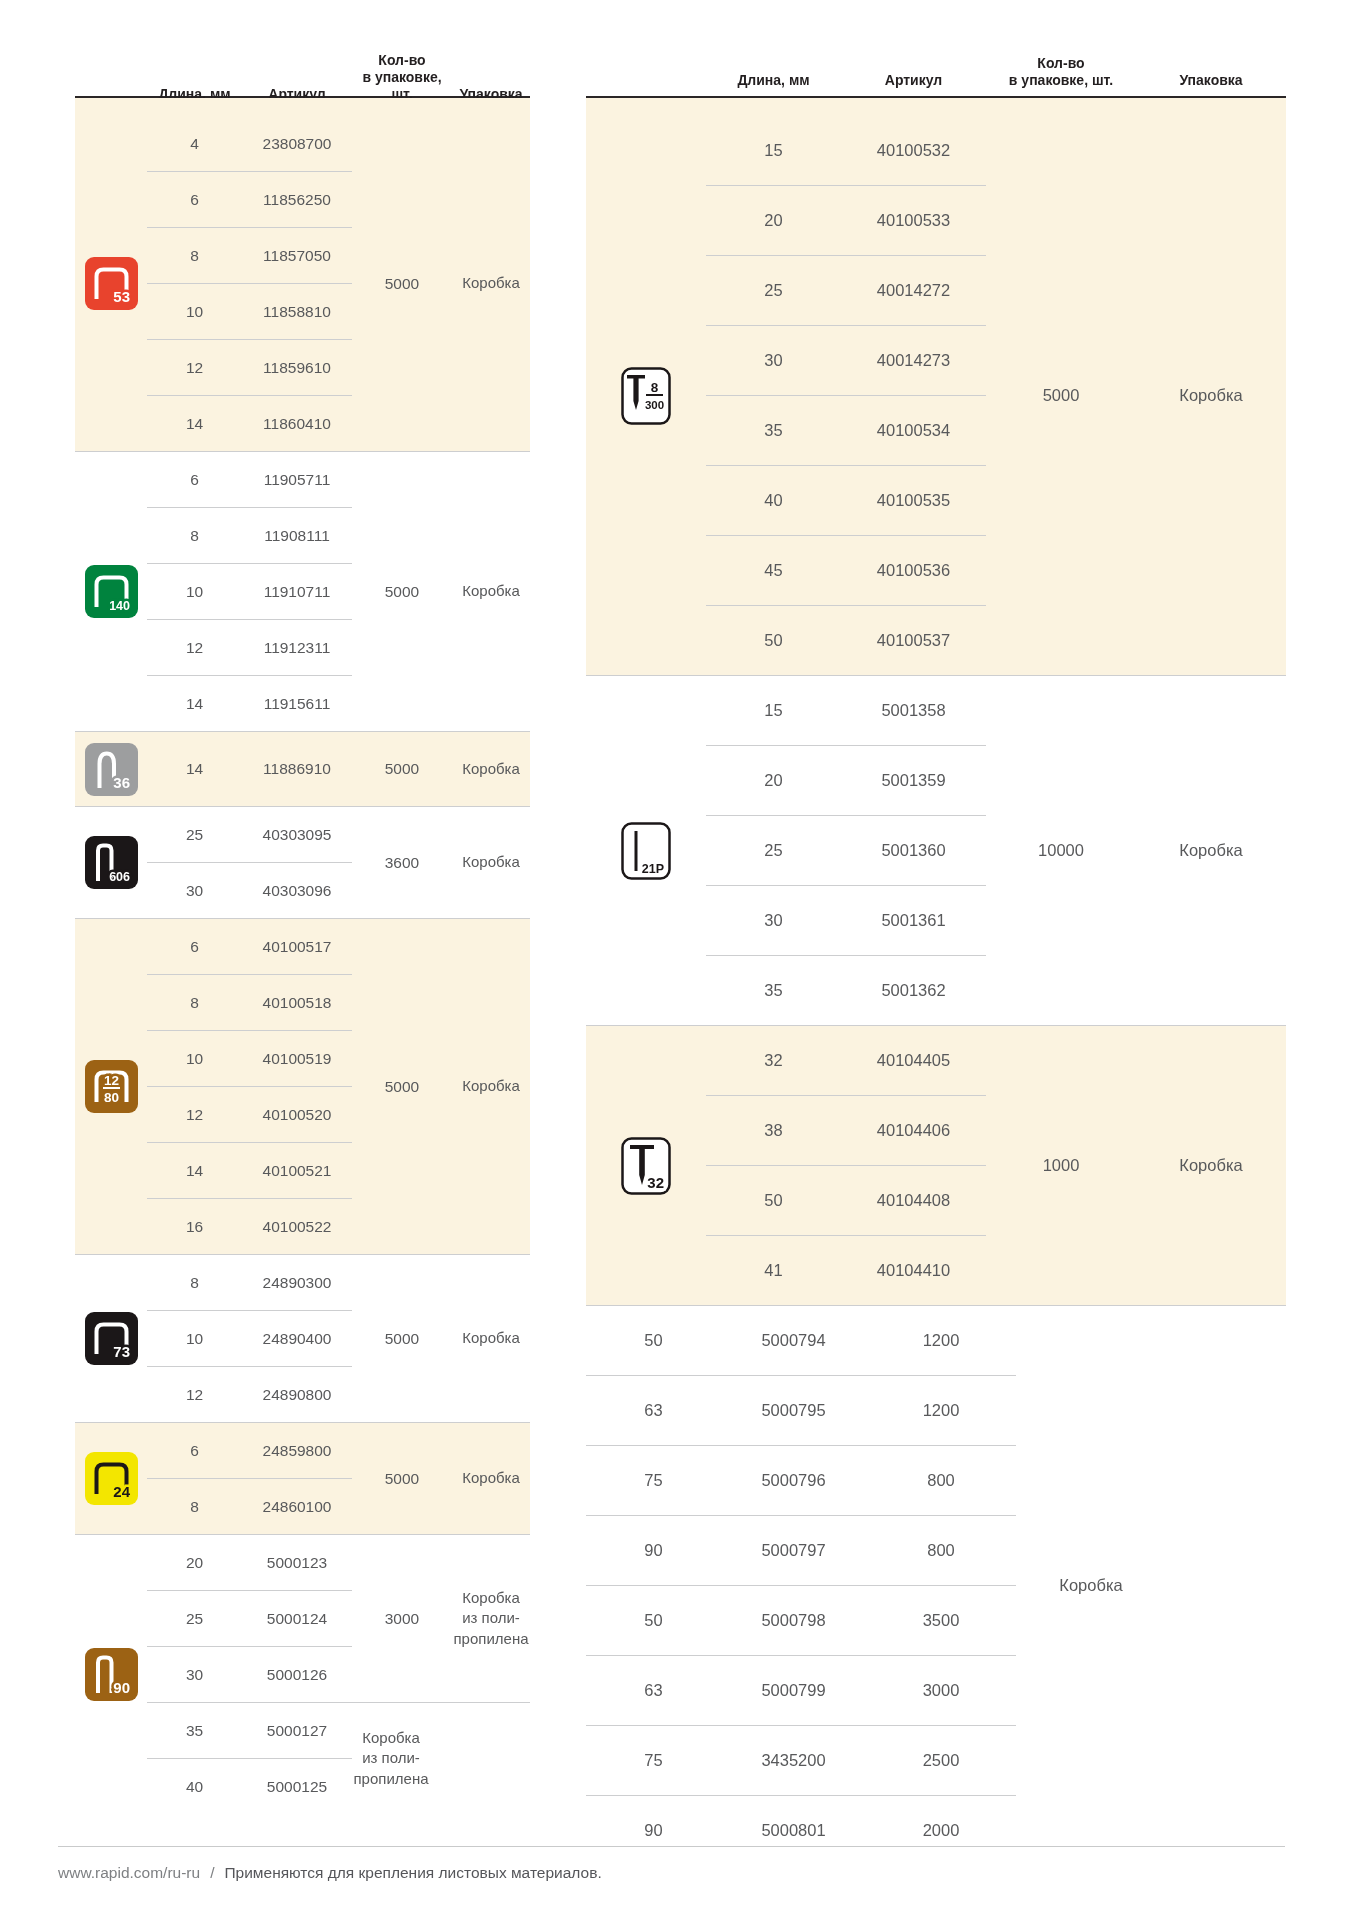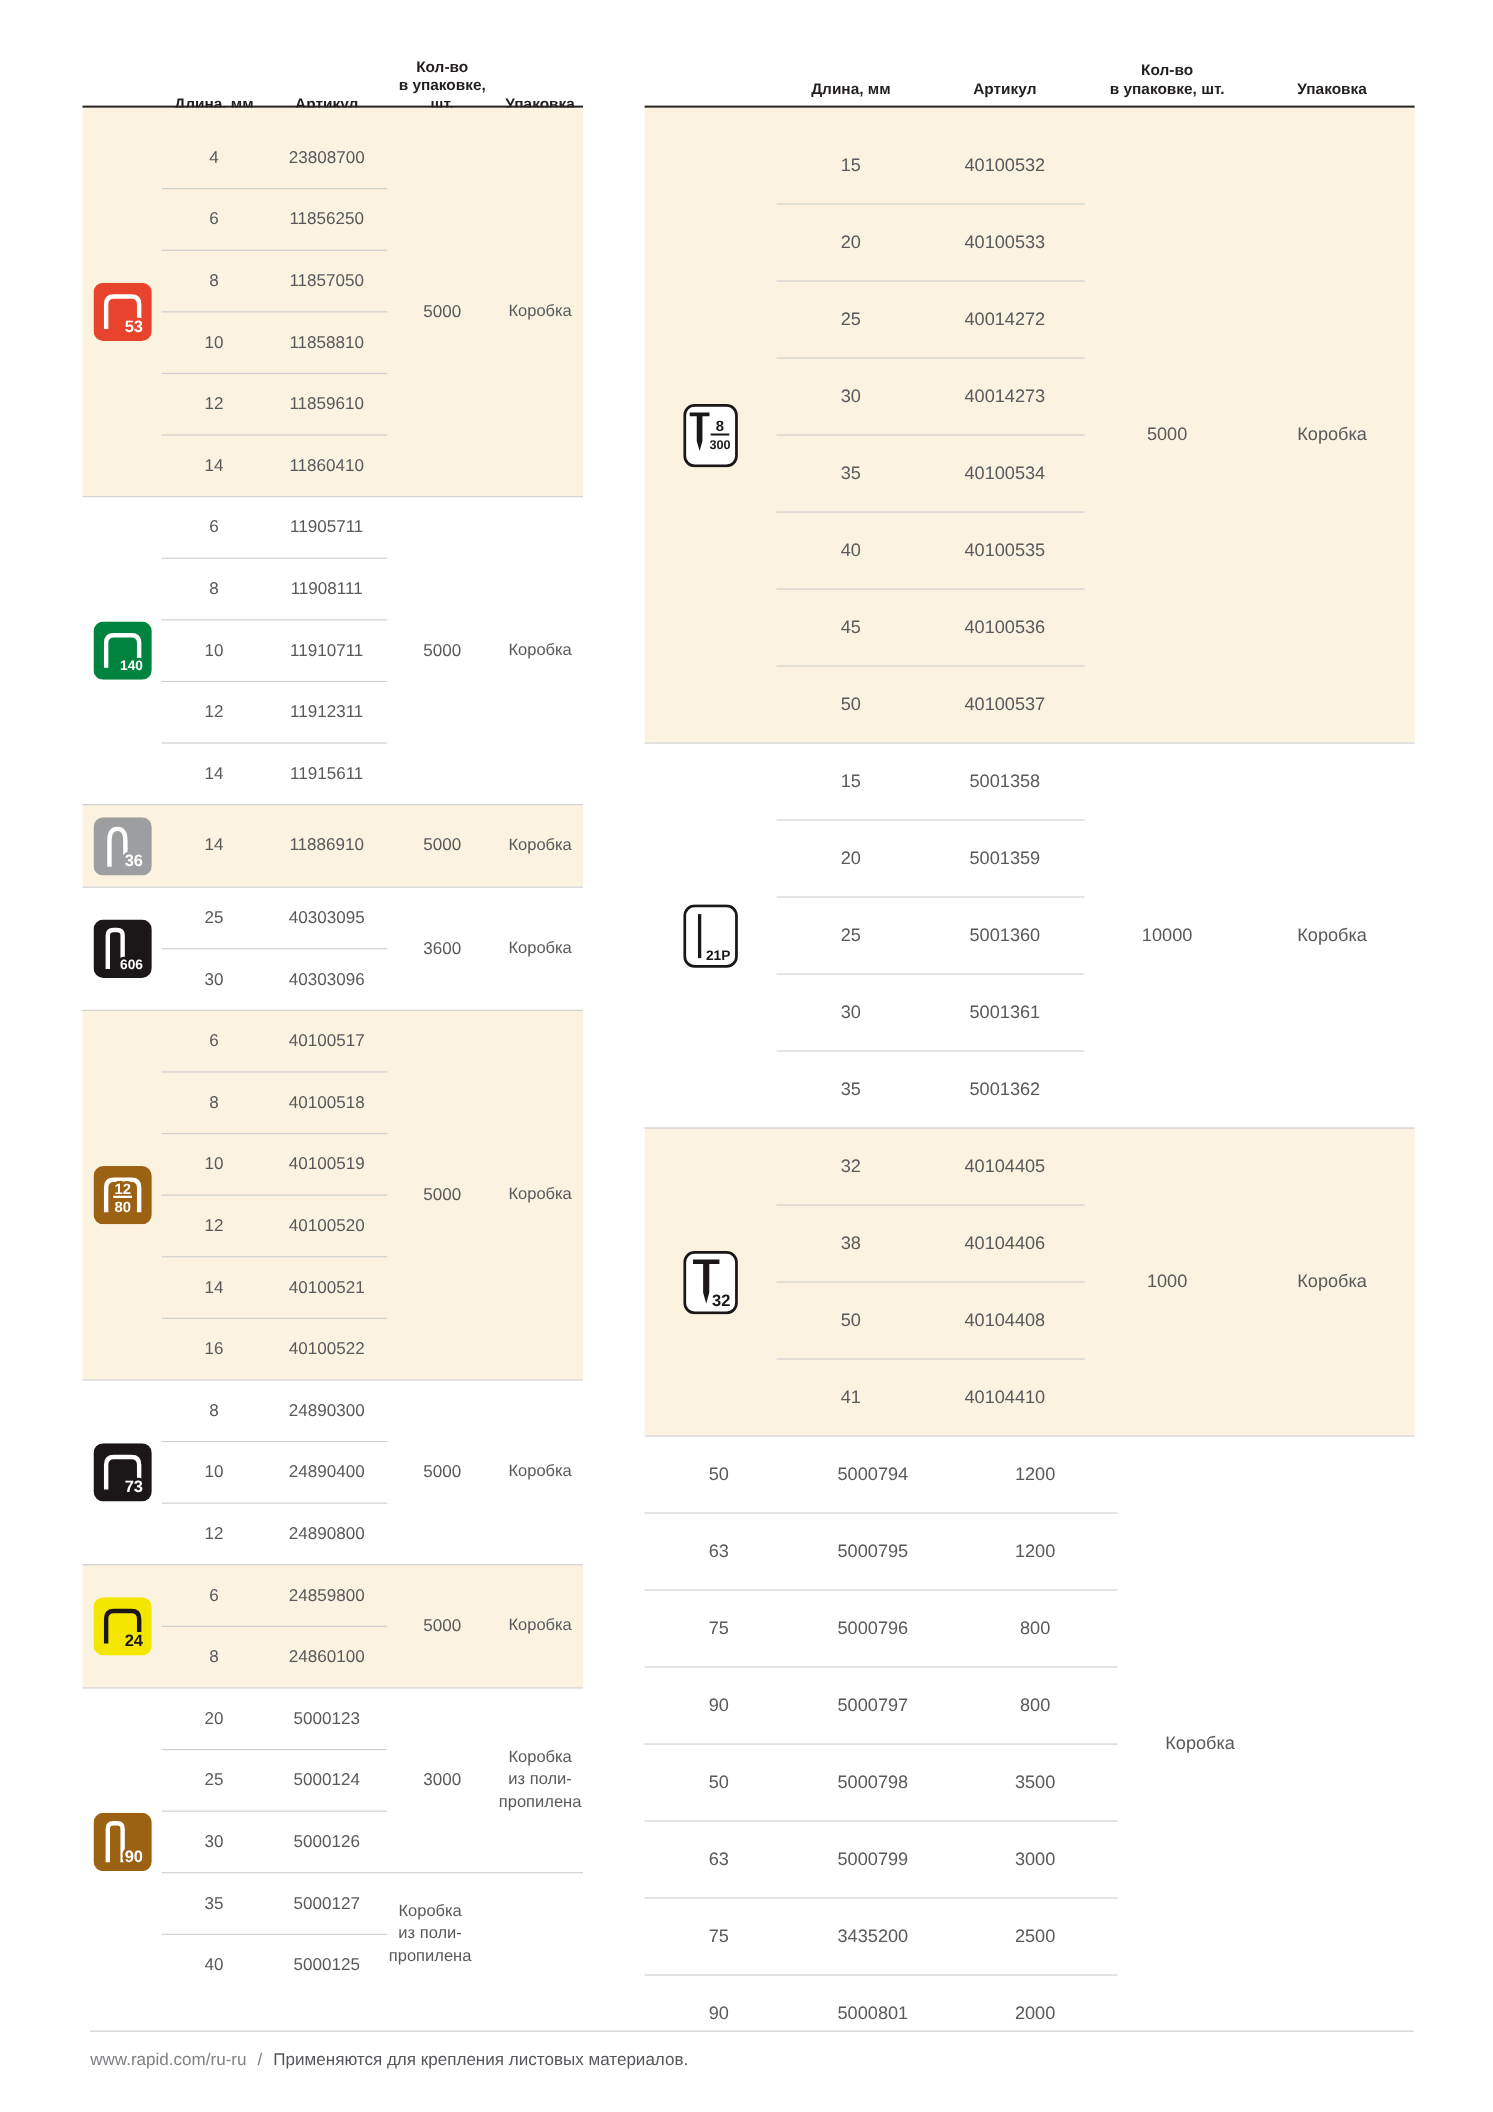--- a/index.html
+++ b/index.html
@@ -36,21 +36,21 @@
   .right .row.has-qty{grid-template-columns:135px 145px 150px;}
   .row + .row{border-top:1px solid #cdced0;}
   .left .group.tall-row .row{height:74px;}
 
   .secqty,.secpack{display:flex;align-items:center;justify-content:center;text-align:center;}
   .left  .secqty{width:100px;font-size:15.5px;}
   .left  .secpack{width:78px;font-size:15px;line-height:1.35;white-space:pre-line;}
   .right .secqty{width:150px;font-size:16.5px;}
   .right .secpack{width:150px;font-size:16.5px;white-space:pre-line;}
 
-  .footer{position:absolute;left:82px;right:72px;top:1846px;border-top:1px solid #c9cacb;
+  .footer{position:absolute;left:58px;right:72px;top:1846px;border-top:1px solid #c9cacb;
           padding-top:17px;font-size:15.5px;}
   .footer .url{color:#7e8083;text-decoration:none;}
   .footer .sep{color:#7e8083;margin:0 10px;}
   .footer .note{color:#55565a;}
 </style>
 </head>
 <body>
 
 <div class="page">
   <div class="tables">

